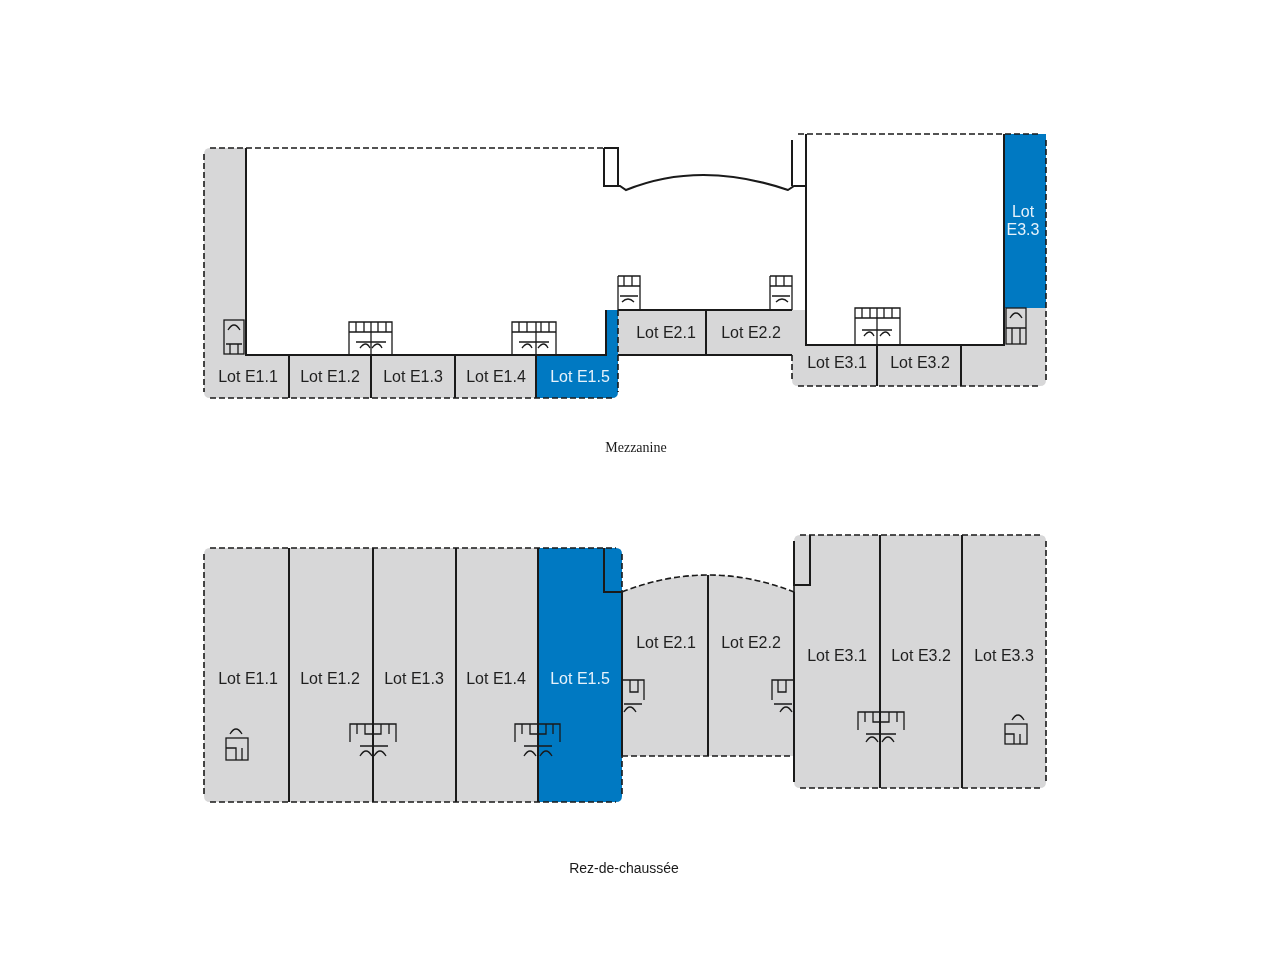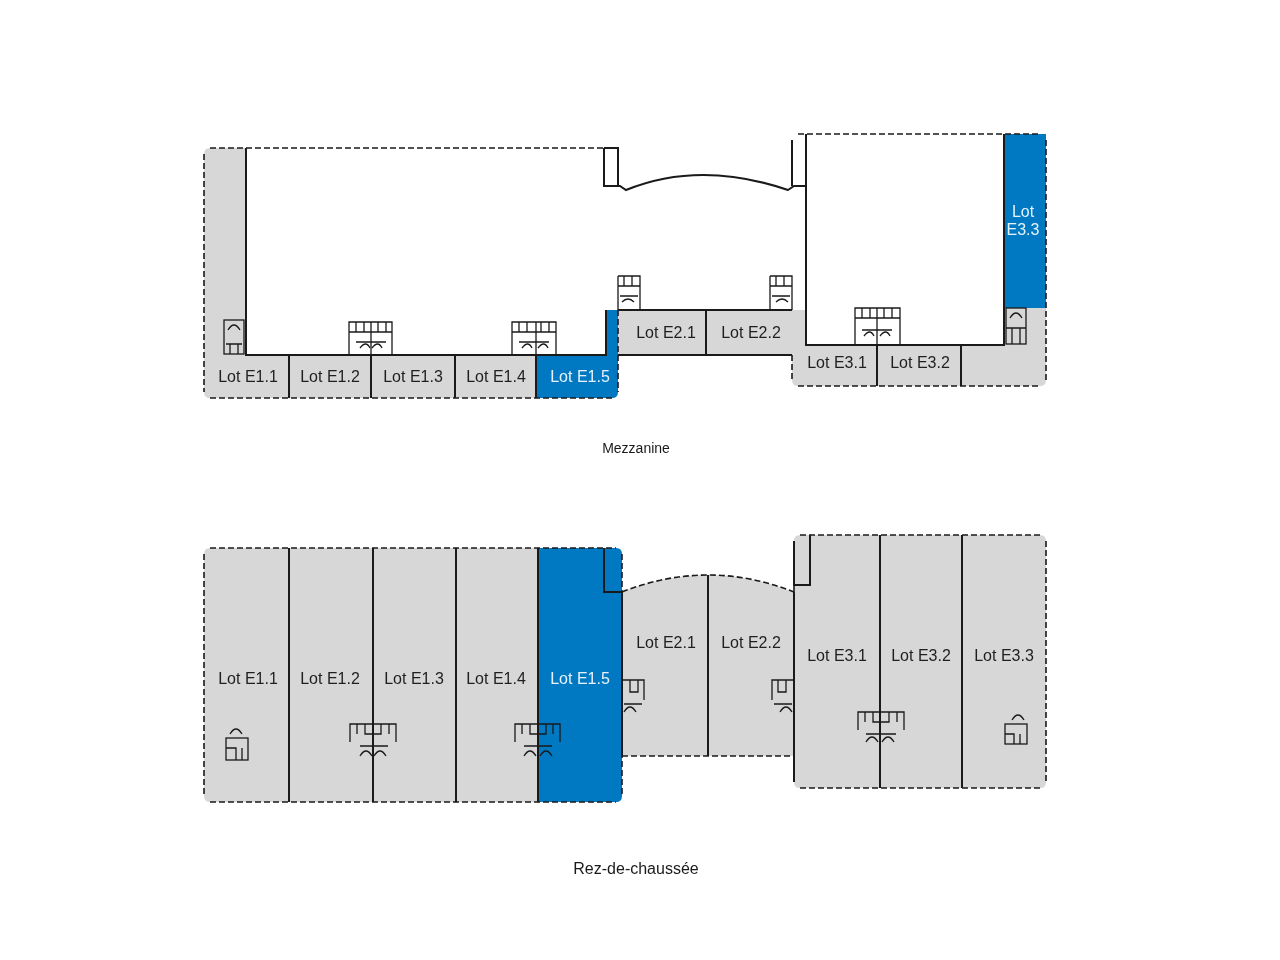--- a/index.html
+++ b/index.html
@@ -136,14 +136,14 @@
     <text class="lbl" x="496" y="684">Lot E1.4</text>
     <text class="lbl lbl-hl" x="580" y="684">Lot E1.5</text>
     <text class="lbl" x="666" y="648">Lot E2.1</text>
     <text class="lbl" x="751" y="648">Lot E2.2</text>
     <text class="lbl" x="837" y="661">Lot E3.1</text>
     <text class="lbl" x="921" y="661">Lot E3.2</text>
     <text class="lbl" x="1004" y="661">Lot E3.3</text>
   </g>
 </svg>
 
-<div class="caption" style="left:536px; top:440px;">Mezzanine</div>
-<div class="caption" style="left:536px; top:860px; font-size:16px;">Rez-de-chaussée</div>
+<div class="caption" style="left:536px; top:440px;font-family:Liberation Serif, serif;">Mezzanine</div>
+<div class="caption" style="left:524px; top:860px; font-size:14px;">Rez-de-chaussée</div>
 
 </body></html>

